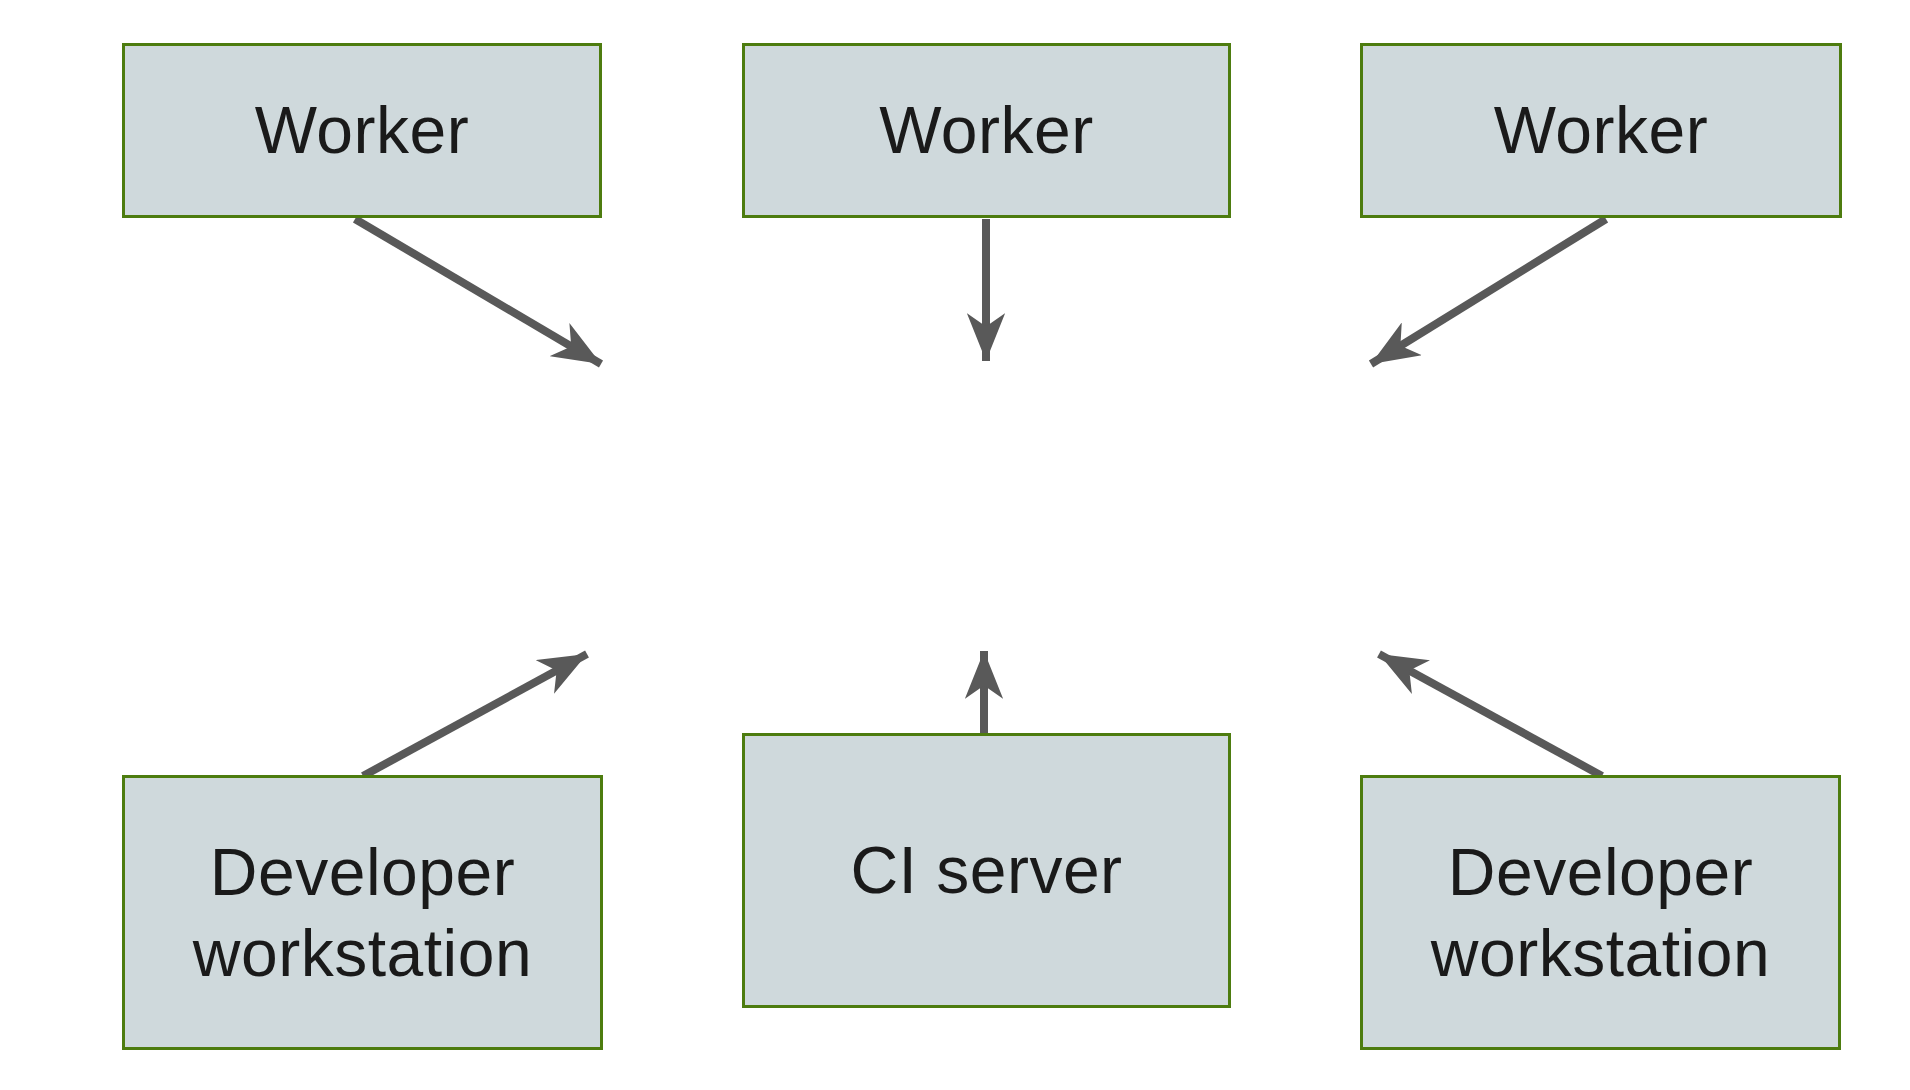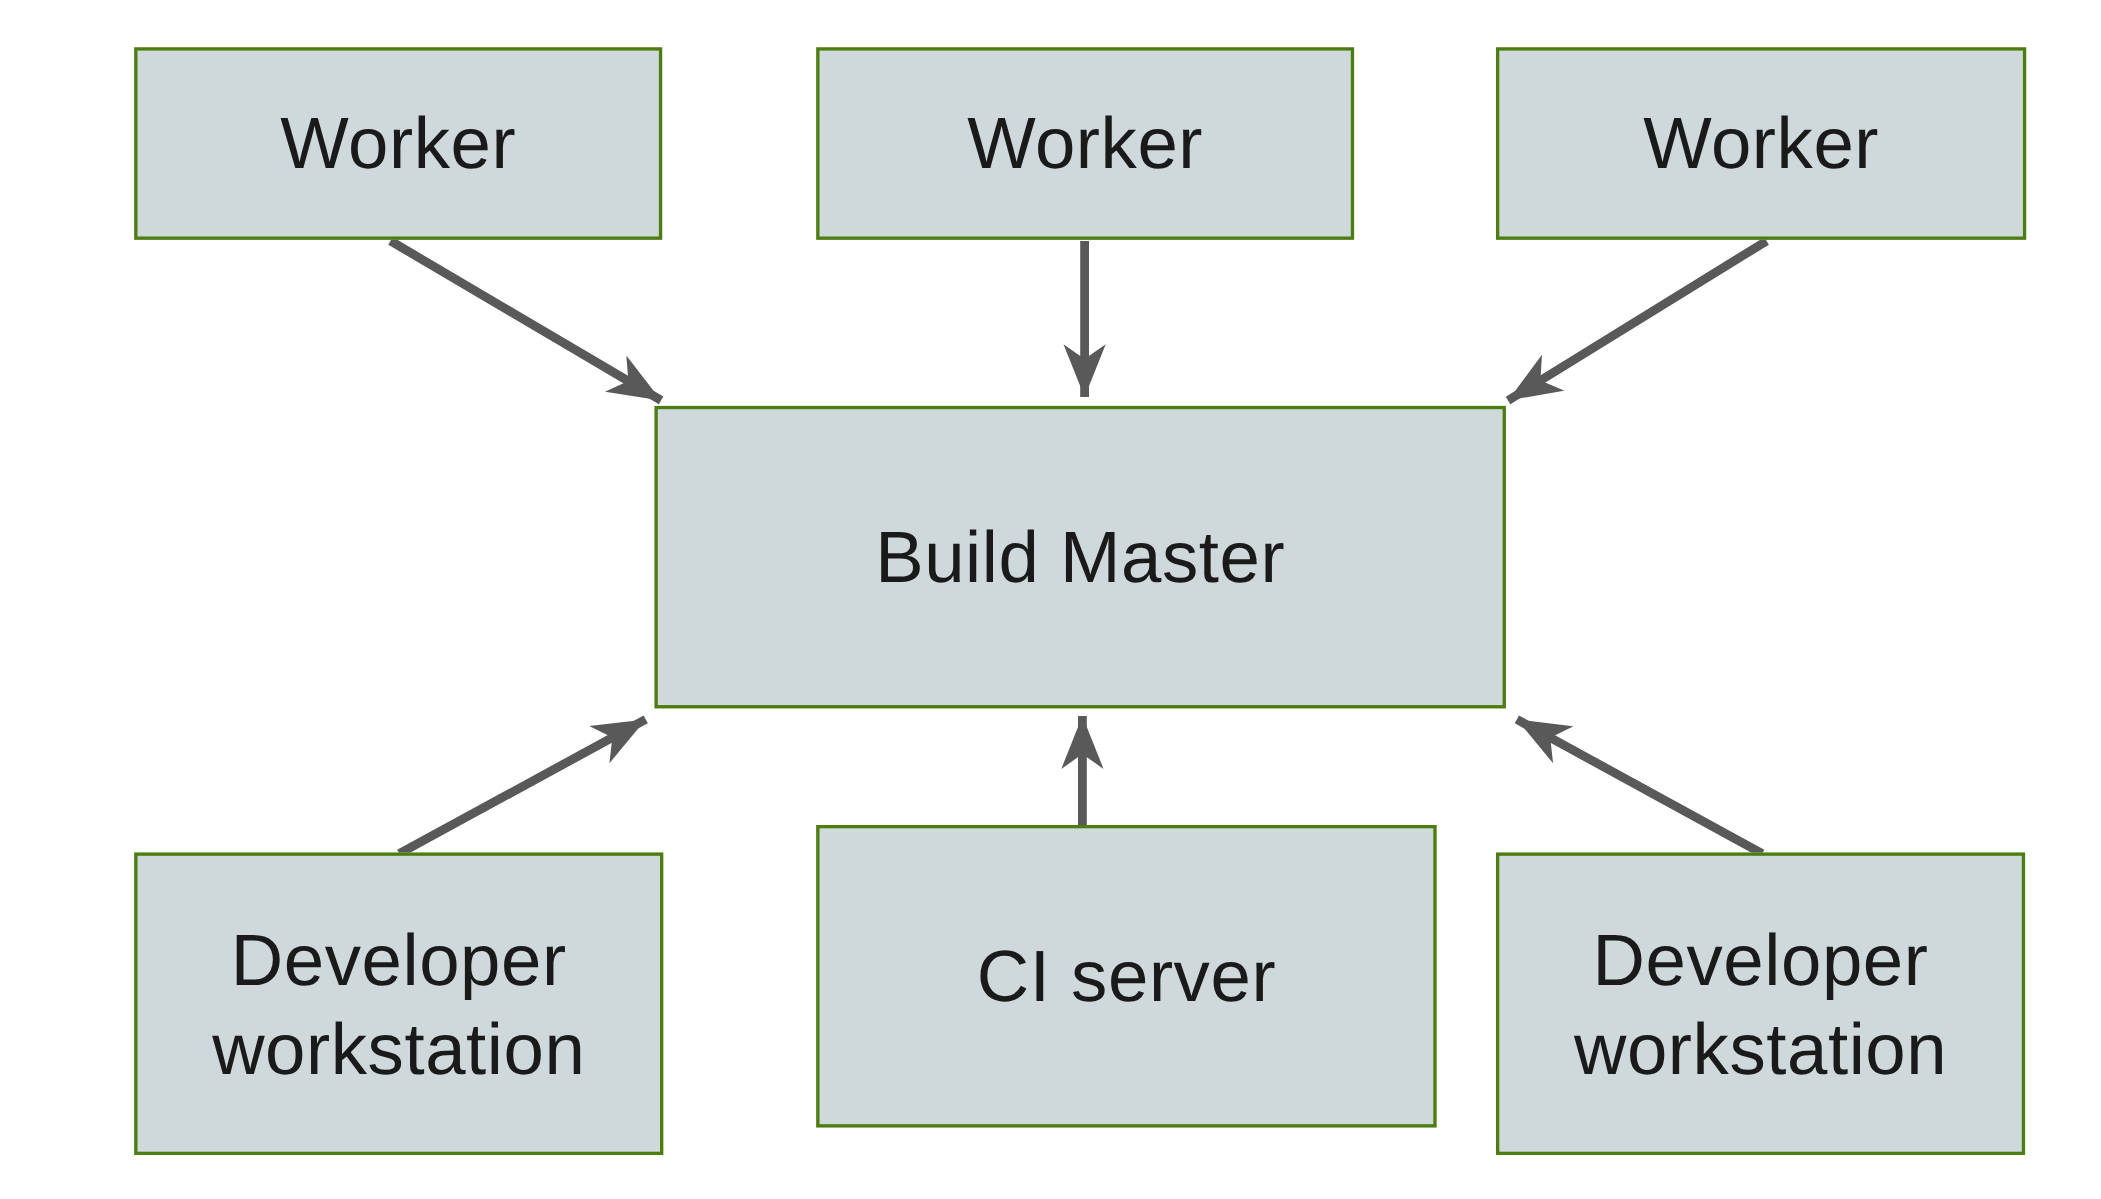--- a/index.html
+++ b/index.html
@@ -38,21 +38,21 @@
     line-height: 1.22;
     color: #1a1a1a;
     letter-spacing: 0.5px;
   }
   .node .label { padding: 0 20px; }
   #node-worker-left   { left: 122px;  top: 43px;  width: 480px; height: 175px; }
   #node-worker-middle { left: 742px;  top: 43px;  width: 489px; height: 175px; }
   #node-worker-right  { left: 1360px; top: 43px;  width: 482px; height: 175px; }
   #node-build-master  { left: 595px;  top: 369px; width: 774px; height: 275px; }
   #node-dev-left      { left: 122px;  top: 775px; width: 481px; height: 275px; }
-  #node-ci-server     { left: 742px;  top: 750px; width: 564px; height: 275px; }
+  #node-ci-server     { left: 742px;  top: 733px; width: 489px; height: 275px; }
   #node-dev-right     { left: 1360px; top: 775px; width: 481px; height: 275px; }
   .edge {
     stroke: #595959;
     stroke-width: 8;
     fill: none;
   }
 </style>
 </head>
 <body>
 
@@ -77,23 +77,20 @@
   </div>
 
   <div class="node" id="node-worker-middle">
     <span class="label">Worker</span>
   </div>
 
   <div class="node" id="node-worker-right">
     <span class="label">Worker</span>
   </div>
 
-  <div class="node" id="node-build-master">
-    <span class="label">Build Master</span>
-  </div>
 
   <div class="node" id="node-dev-left">
     <span class="label">Developer workstation</span>
   </div>
 
   <div class="node" id="node-ci-server">
     <span class="label">CI server</span>
   </div>
 
   <div class="node" id="node-dev-right">

